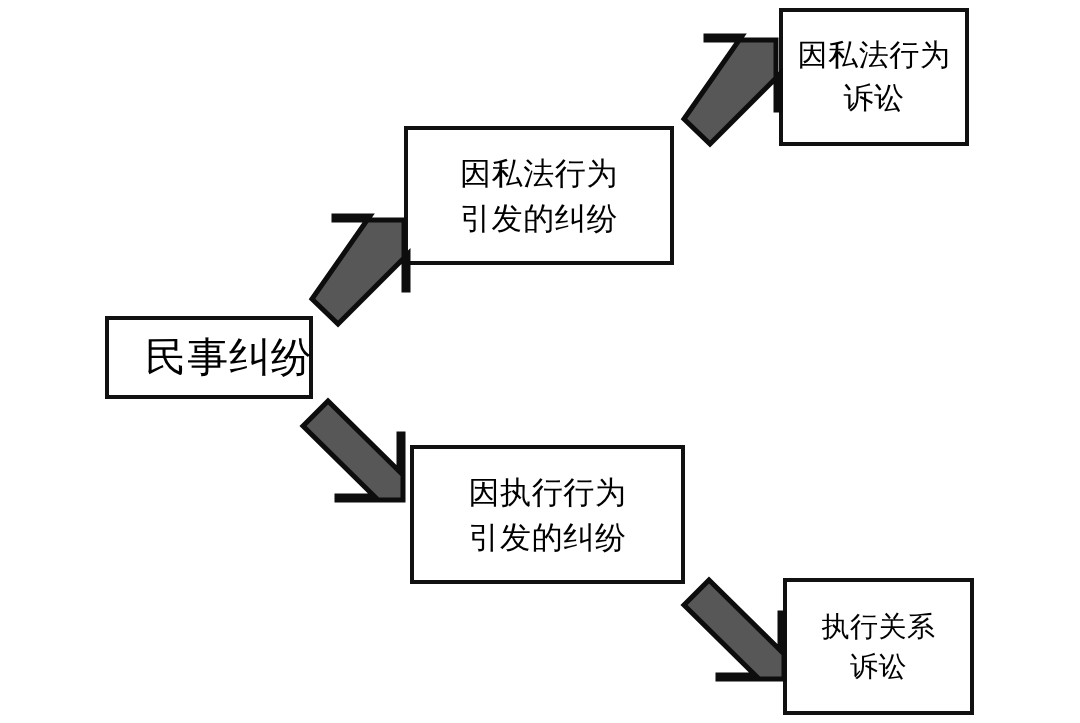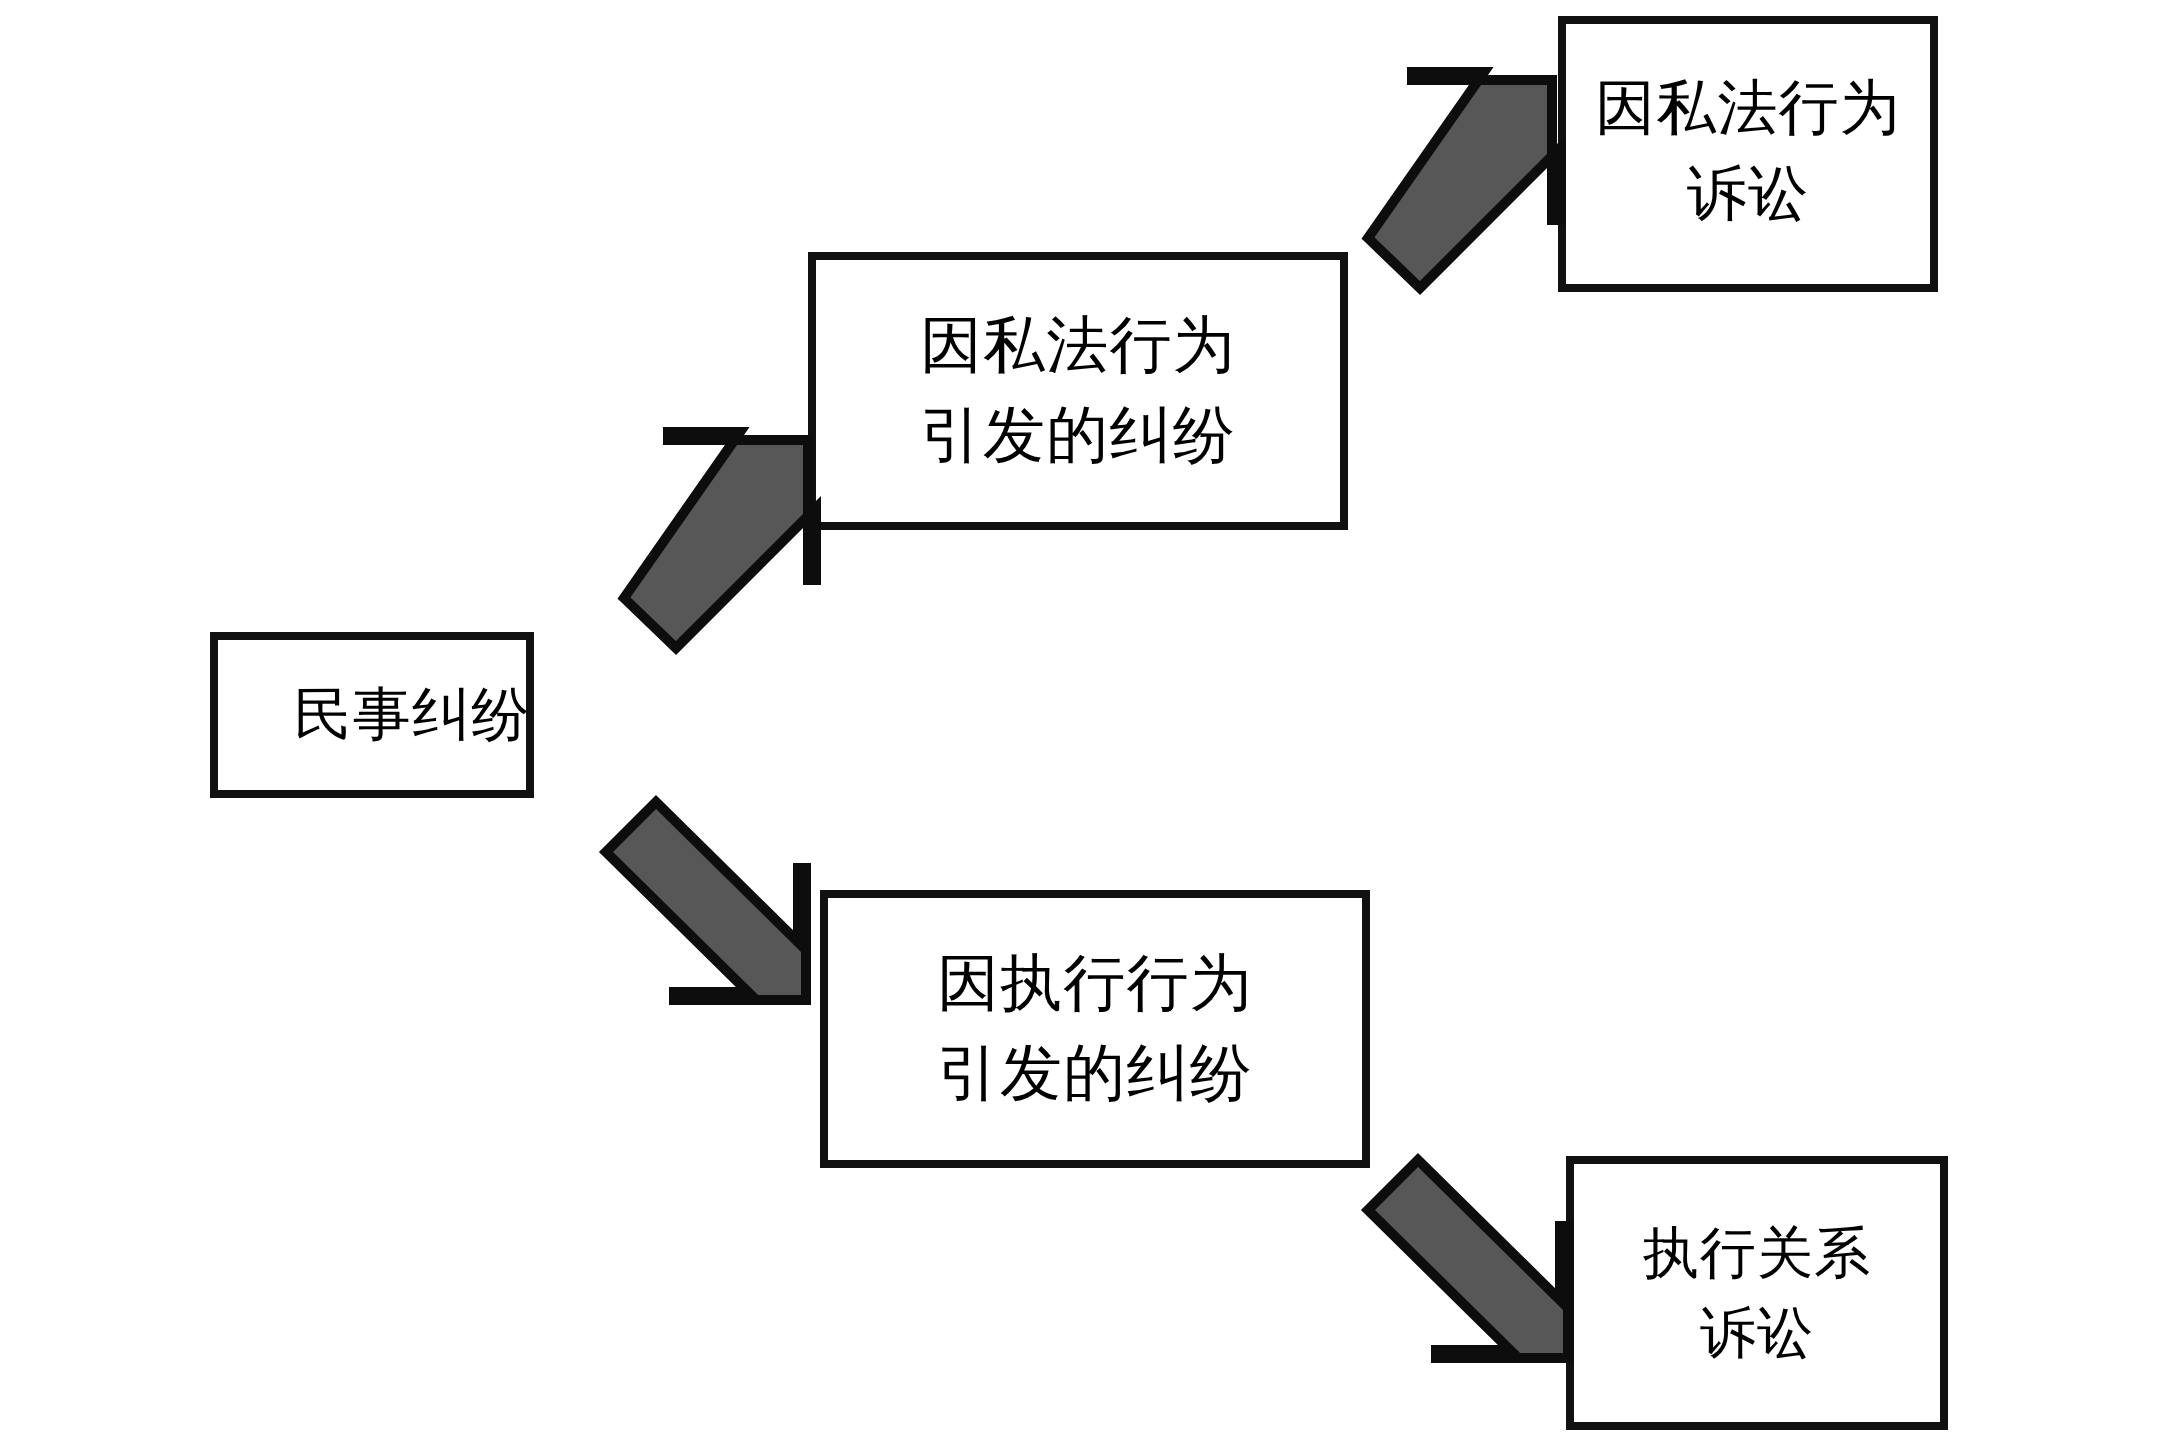--- a/index.html
+++ b/index.html
@@ -30,22 +30,22 @@
     color: #000000;
     line-height: 1.42;
     letter-spacing: 0.02em;
   }
   .node-line {
     display: block;
     white-space: nowrap;
   }
   
   #node-civil-dispute {
-    left: 105px;  top: 316px;  width: 162px;  height: 83px;
-    font-size: 29px;
+    left: 105px;  top: 316px;  width: 208px;  height: 83px;
+    font-size: 41px;
     padding-left: 40px;
   }
   #node-private-law-act {
     left: 404px;  top: 126px;  width: 270px;  height: 139px;
     font-size: 31px;
   }
   #node-enforcement-act {
     left: 410px;  top: 445px;  width: 275px;  height: 139px;
     font-size: 31px;
   }

